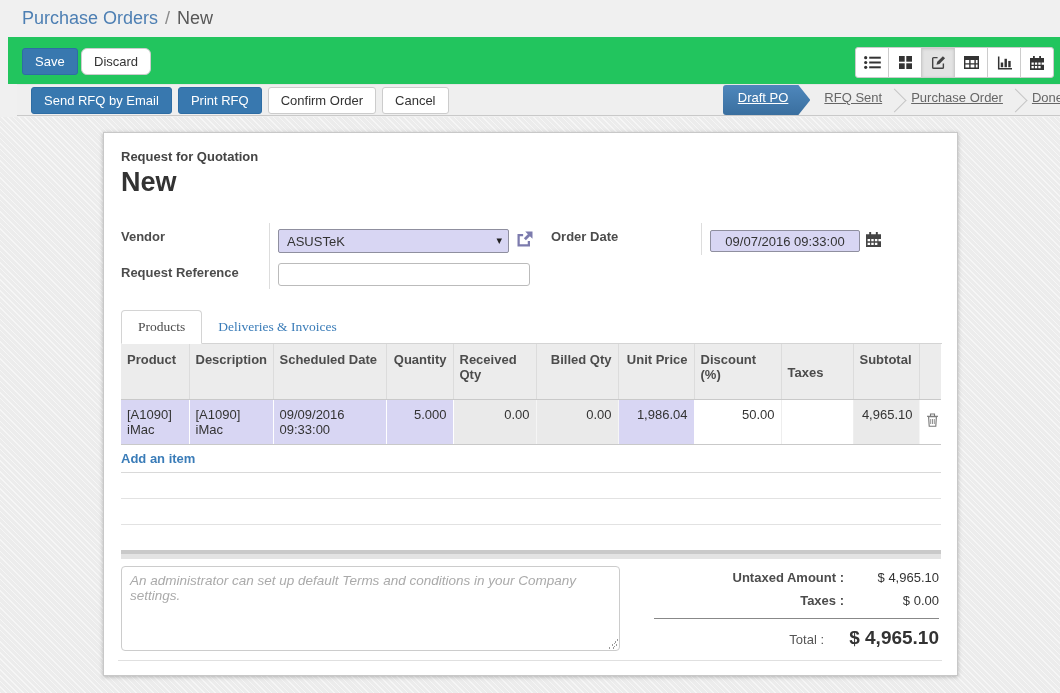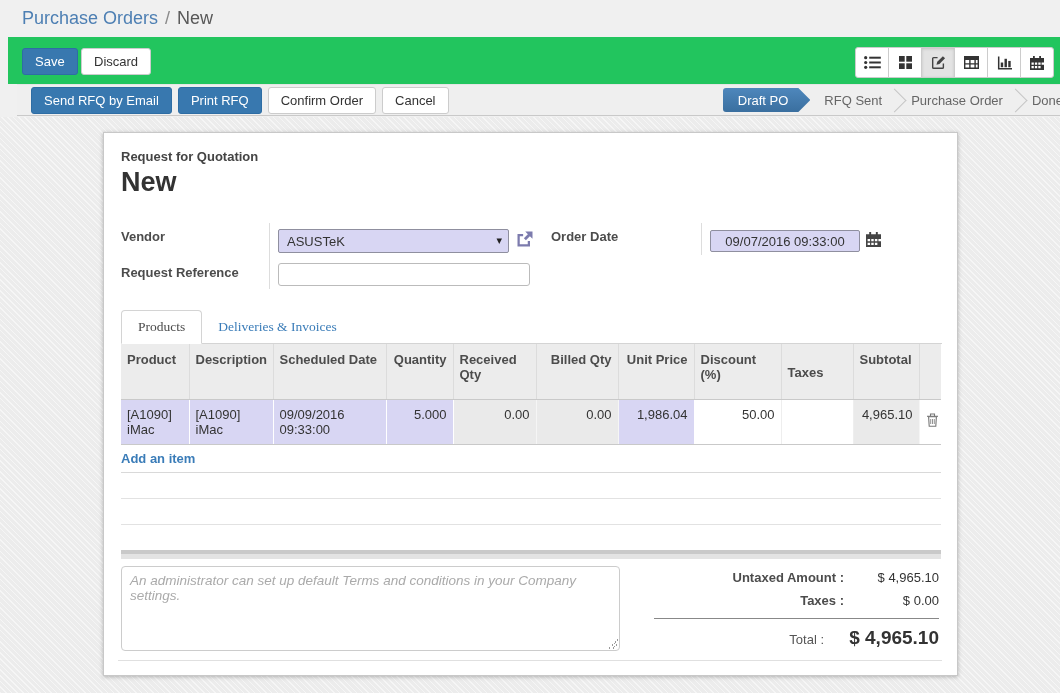--- a/index.html
+++ b/index.html
@@ -13,38 +13,38 @@
   .crumb-link { color:#4d7fb3; font-size:18px; cursor:pointer; }
   .crumb-sep  { color:#8a8a8a; font-size:18px; margin:0 7px; }
   .crumb-cur  { color:#585858; font-size:18px; }
 
   .toolbar-row { position:absolute; left:8px; top:37px; width:100%; height:47px; background:#22c55e; }
   .btn { display:inline-flex; align-items:center; justify-content:center; height:27px;
     padding:0 12px; border-radius:3px; border:1px solid #ccc; background:#fff;
     color:#333; font-size:13px; cursor:pointer; }
   .btn.primary { background:#3878af; border-color:#2e6da4; color:#fff; }
   #save-btn { position:absolute; left:14px; top:11px; }
-  #discard-btn { position:absolute; left:73px; top:11px; }
+  #discard-btn { position:absolute; left:73px; top:11px;border-radius:6px; }
 
   .view-switcher { position:absolute; right:14px; top:10px; display:flex; }
   .vs-btn { width:34px; height:31px; background:#fff; border:1px solid #ccc; margin-left:-1px;
     display:flex; align-items:center; justify-content:center; cursor:pointer; }
   .vs-btn:first-child { border-radius:3px 0 0 3px; margin-left:0; }
   .vs-btn:last-child  { border-radius:0 3px 3px 0; }
   .vs-btn.active { background:#e3e3e3; box-shadow:inset 0 1px 3px rgba(0,0,0,.15); }
 
   
   .action-bar { position:absolute; left:17px; top:84px; width:100%; height:32px;
     background:#efefef; border-top:1px solid #e5e5e5; border-bottom:1px solid #c9c9c9;
     display:flex; align-items:center; }
   #action-buttons { display:flex; gap:6px; padding-left:14px; }
   #action-buttons .btn { height:27px; }
 
   .statusbar { position:absolute; right:0; top:0; height:100%; display:flex; align-items:center; }
-  .step { font-size:13px; color:#666; padding:0 14px; height:24px; line-height:26px; cursor:pointer; }
+  .step { font-size:13px; color:#666; padding:0 14px; height:30px; line-height:26px; cursor:pointer;text-decoration:underline; }
   .step.active { background:linear-gradient(#4e87bc,#3a6f9f); color:#fff; border-radius:3px 0 0 3px;
     padding:0 22px 0 15px; clip-path:polygon(0 0, calc(100% - 12px) 0, 100% 50%, calc(100% - 12px) 100%, 0 100%); }
   .step-sep { width:17px; height:17px; border-top:1px solid #c6c6c6; border-right:1px solid #c6c6c6;
     transform:rotate(45deg); margin:0 -6px 0 -10px; }
 
   
   .content { position:absolute; left:0; top:117px; width:100%; height:576px;
     background:#ececec;
     background-image:repeating-linear-gradient(45deg, rgba(255,255,255,.5) 0, rgba(255,255,255,.5) 1px, transparent 1px, transparent 4px); }
   .sheet { position:absolute; left:103px; top:15px; width:855px; height:544px;

